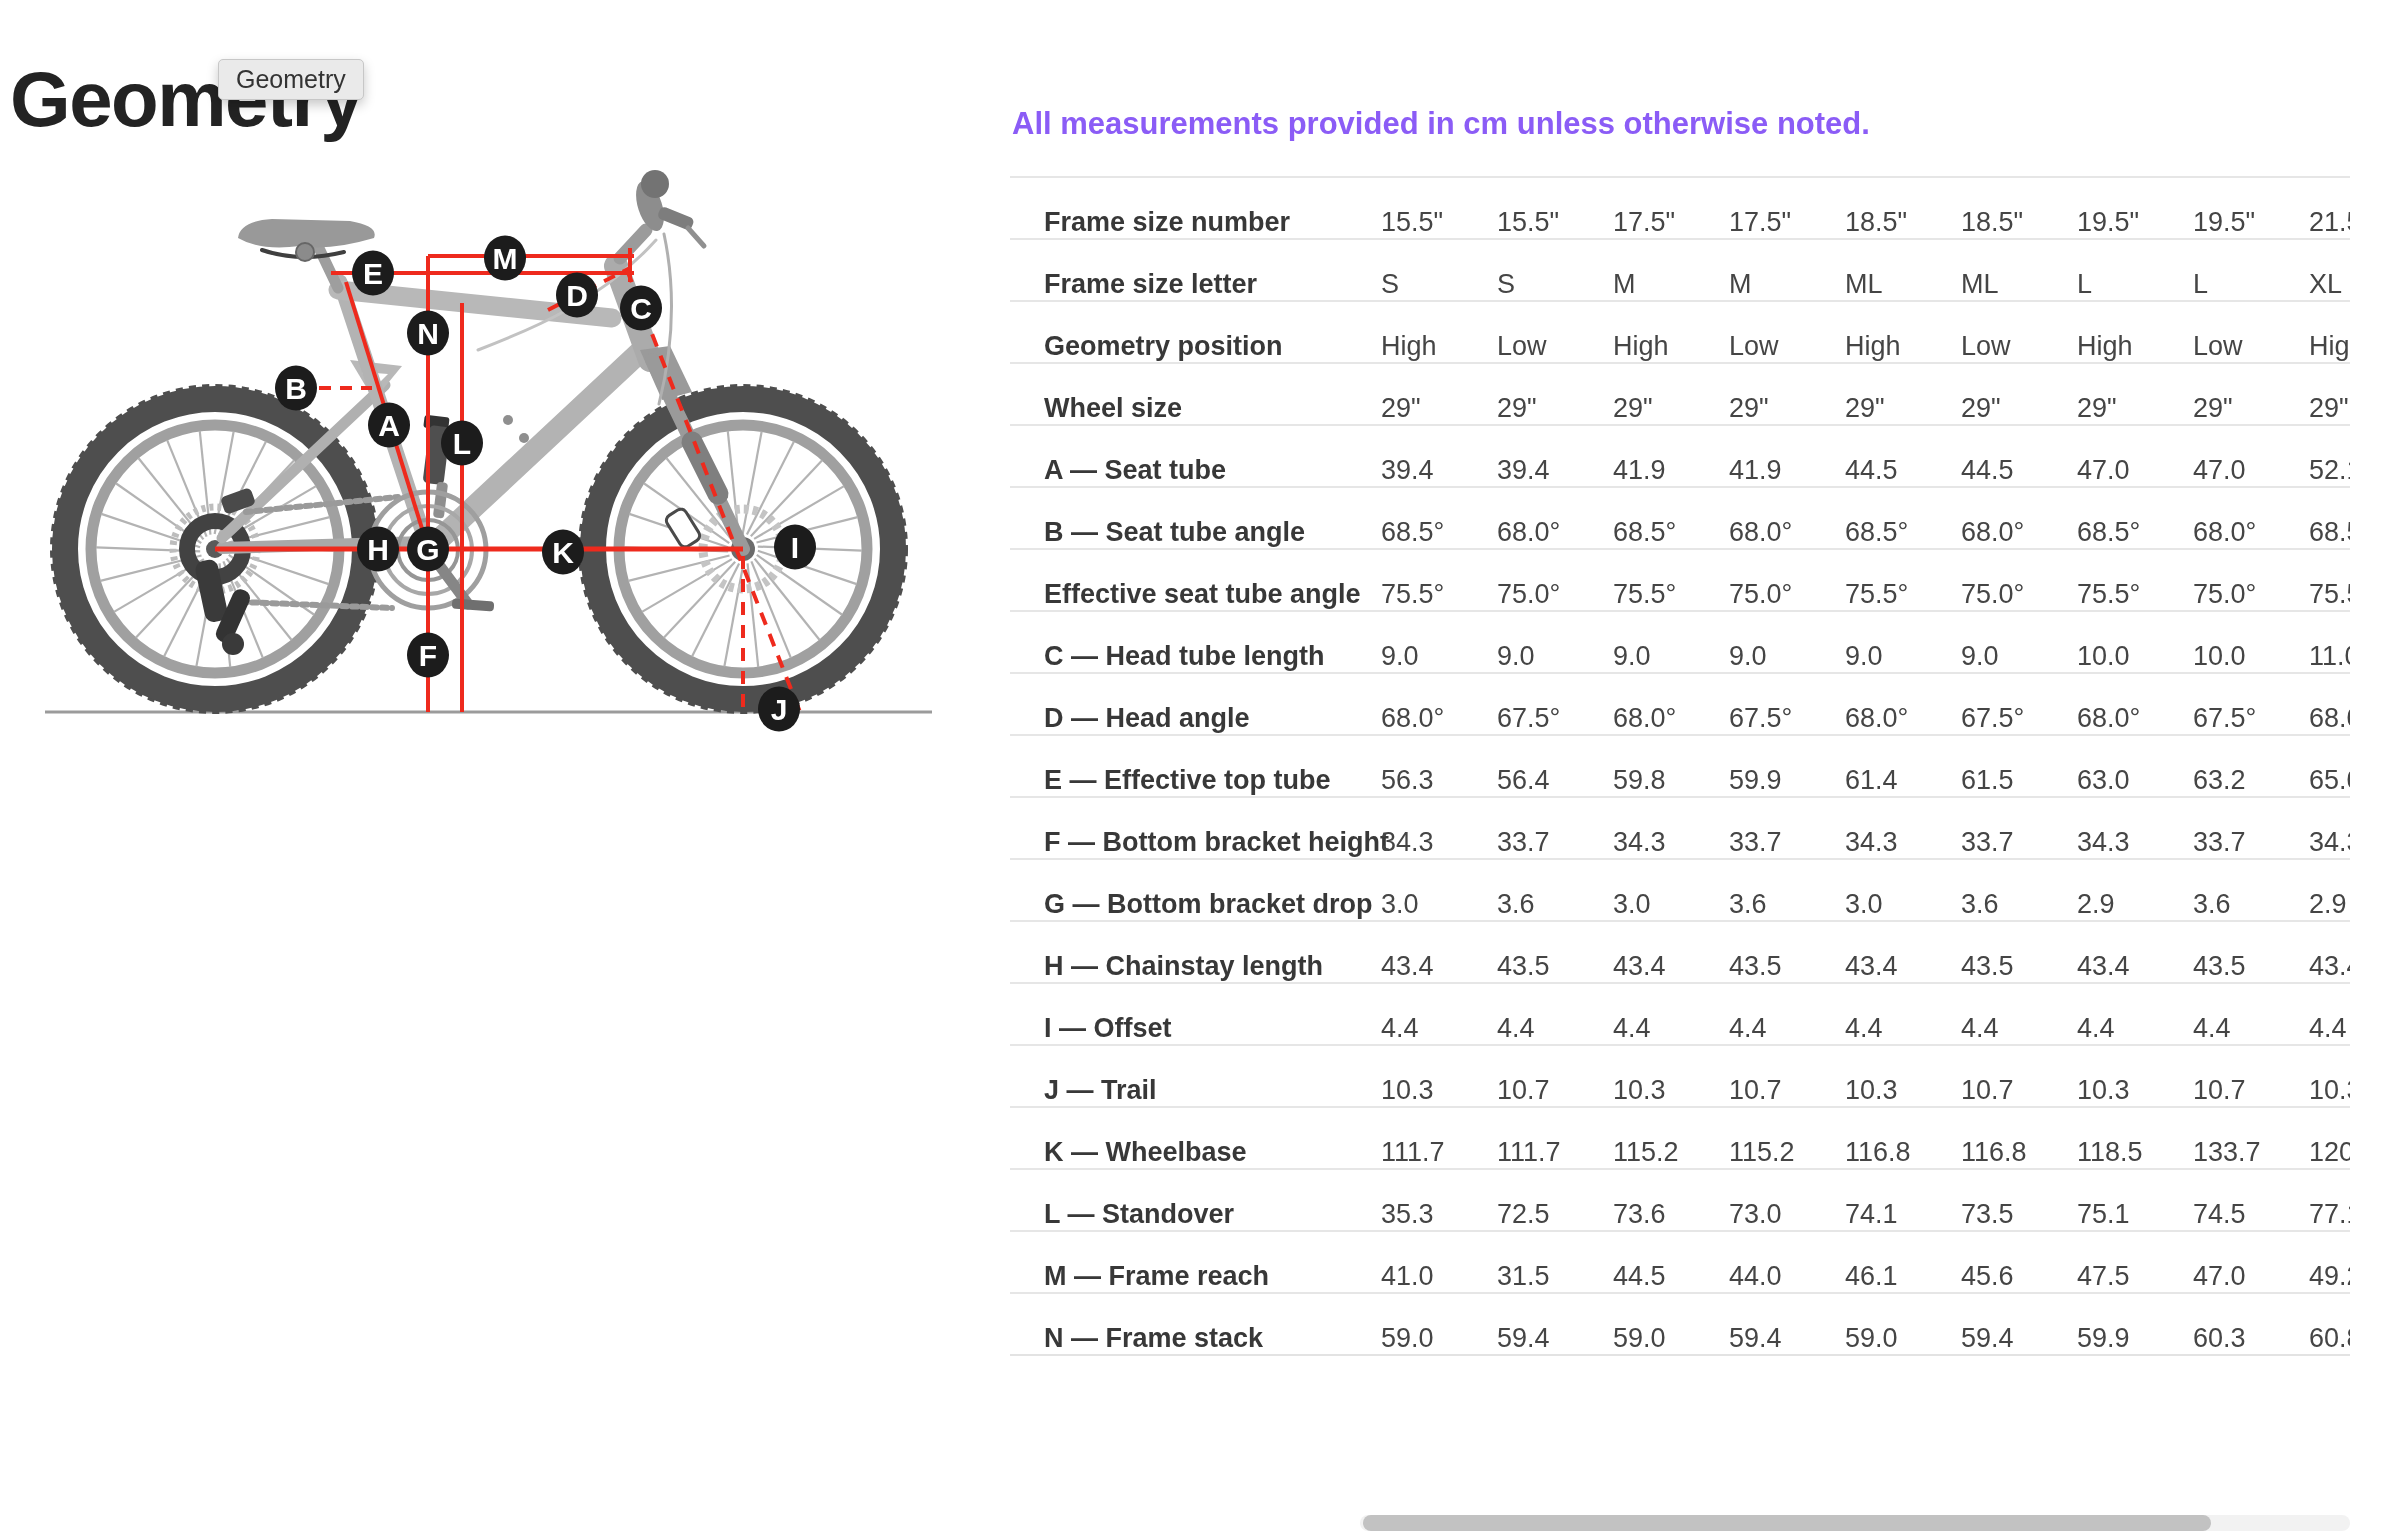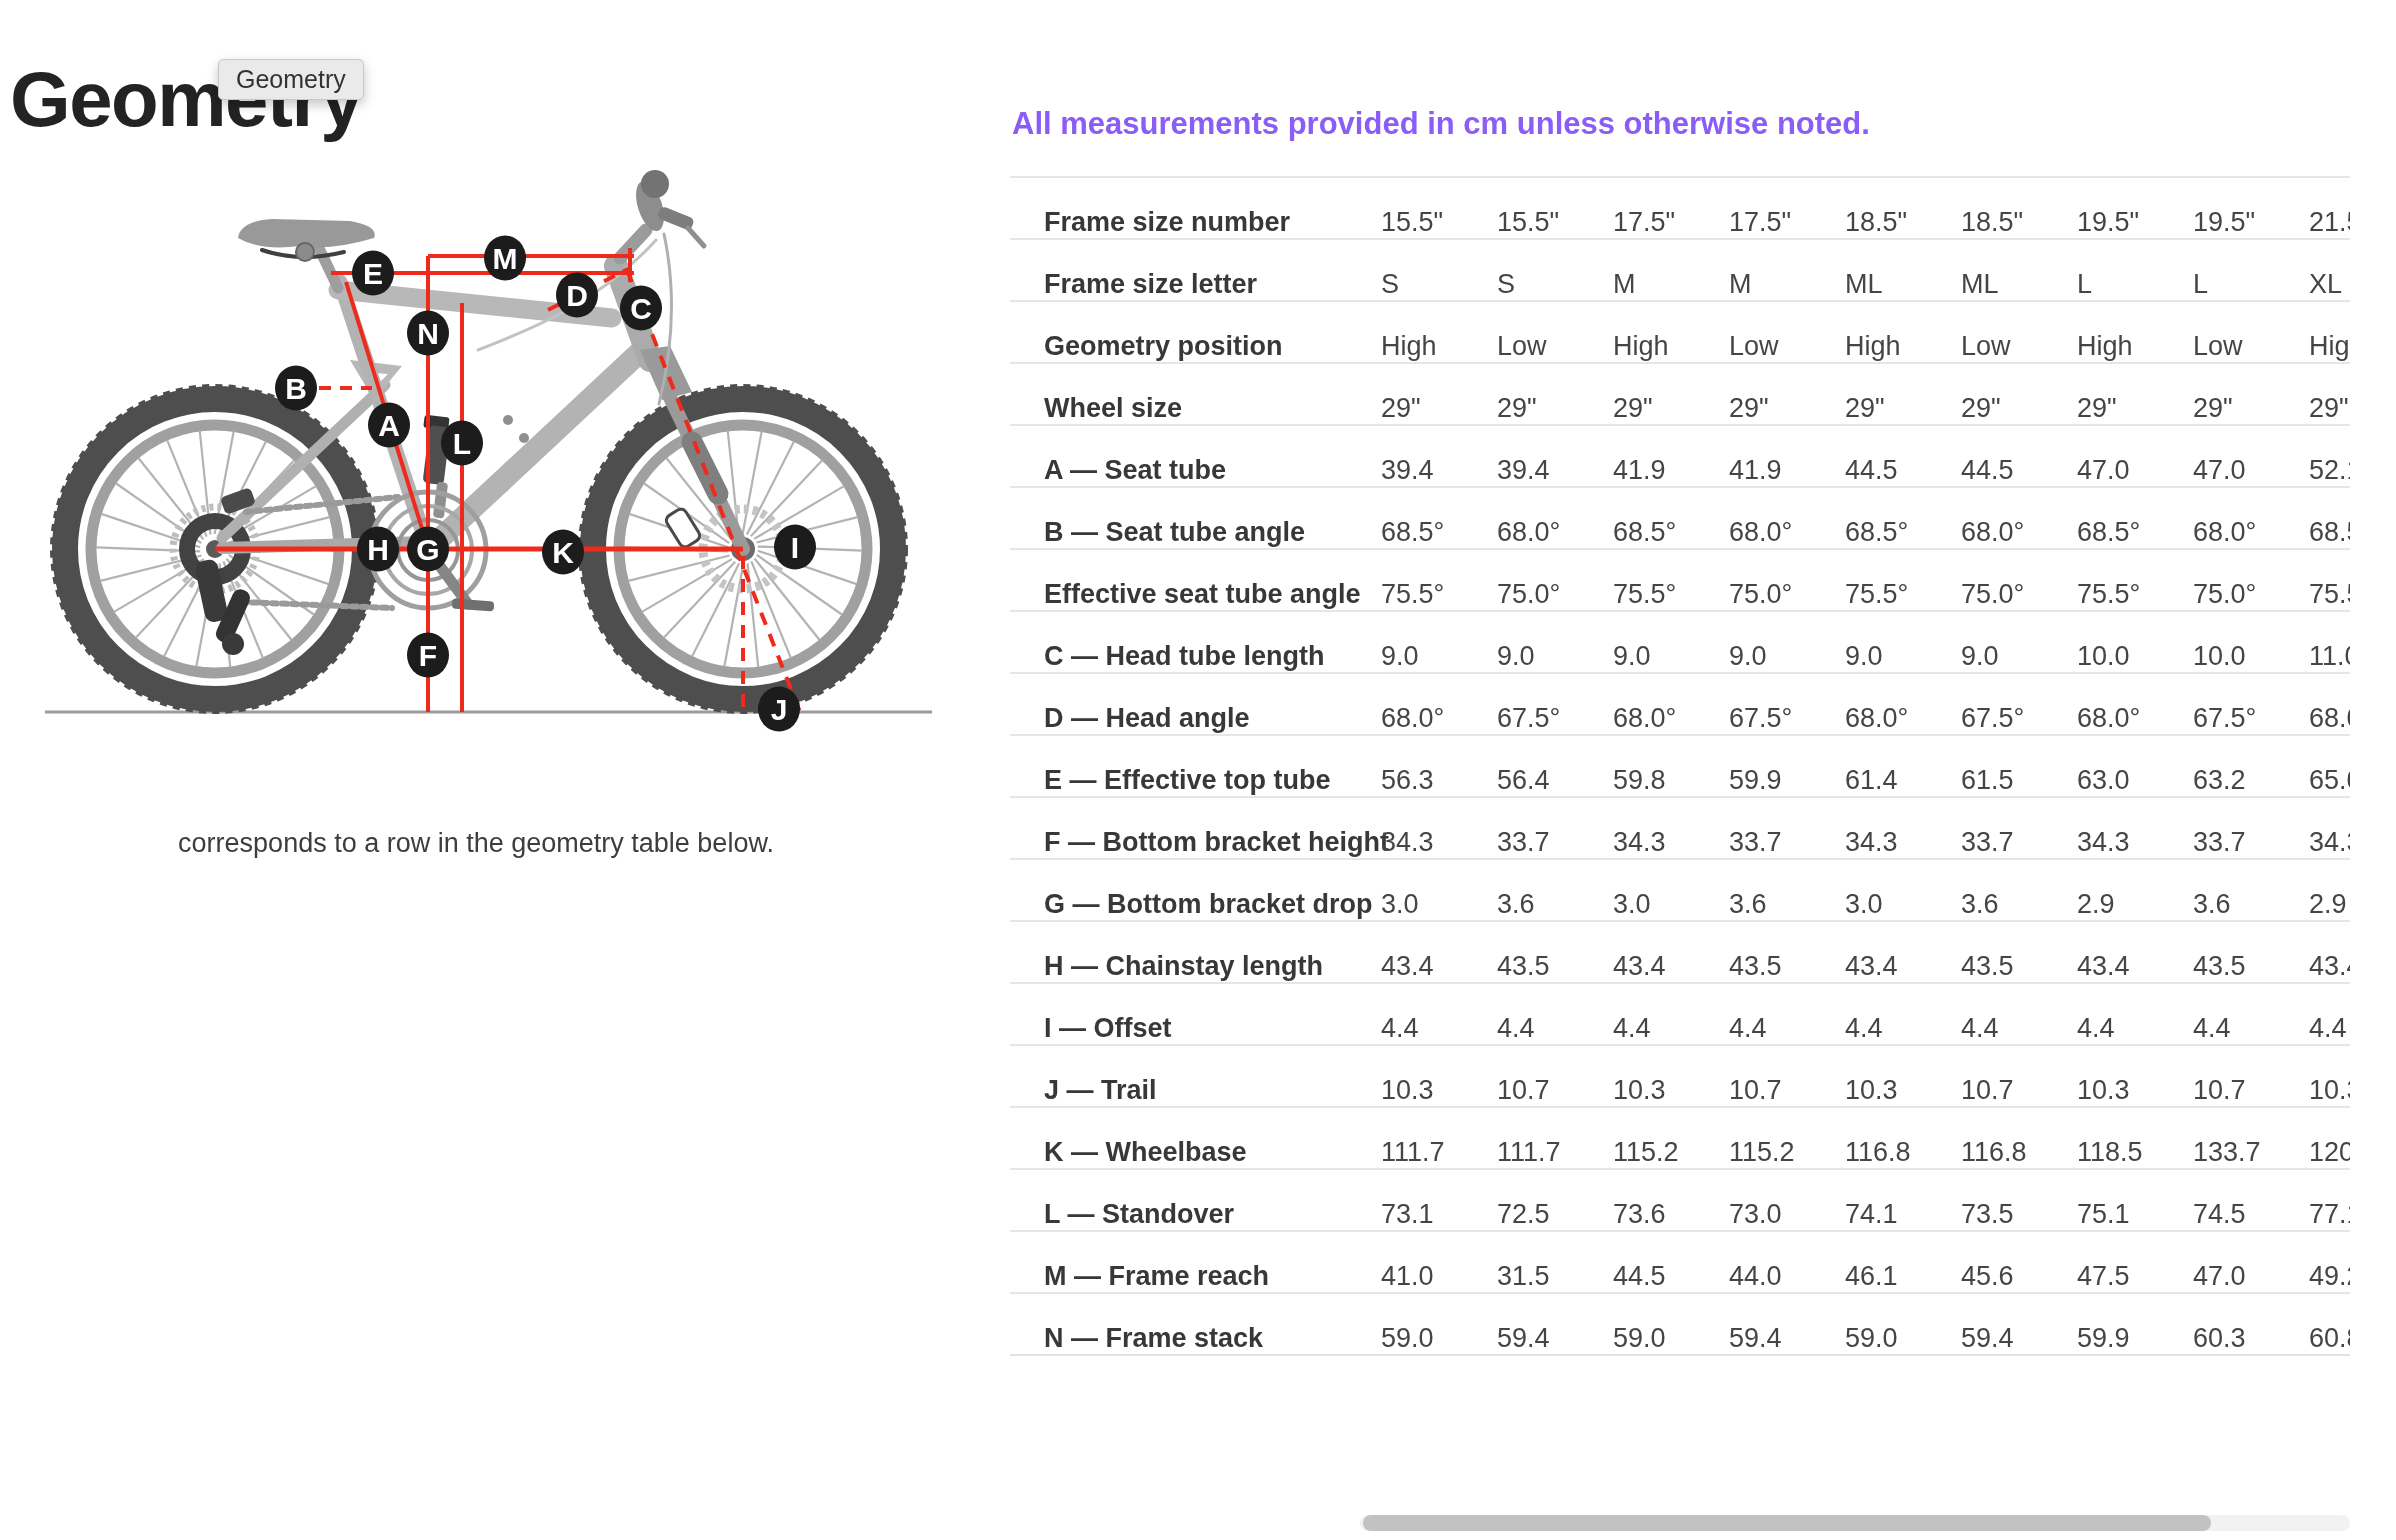--- a/index.html
+++ b/index.html
@@ -190,21 +190,20 @@
       <ellipse cx="462" cy="443" rx="21" ry="22.5" fill="#1c1c1c"></ellipse>
       <text x="462" y="453.5" fill="#ffffff">L</text>
       <ellipse cx="505" cy="258" rx="21" ry="22.5" fill="#1c1c1c"></ellipse>
       <text x="505" y="268.5" fill="#ffffff">M</text>
       <ellipse cx="428" cy="333" rx="21" ry="22.5" fill="#1c1c1c"></ellipse>
       <text x="428" y="343.5" fill="#ffffff">N</text>
     </g>
 </svg>
 
 <div class="abs" id="caption">
-  <div>corresponds to a row in the geometry table below.</div>
 </div>
 
 <div class="abs" id="note">All measurements provided in cm unless otherwise noted.</div>
 
 <div class="abs" id="geo-table">
     <div class="geo-row">
       <div class="geo-label">Frame size number</div>
       <div class="geo-values">
         <div class="geo-cell">15.5"</div>
         <div class="geo-cell">15.5"</div>
@@ -423,21 +422,21 @@
         <div class="geo-cell">116.8</div>
         <div class="geo-cell">116.8</div>
         <div class="geo-cell">118.5</div>
         <div class="geo-cell">133.7</div>
         <div class="geo-cell">120.8</div>
       </div>
     </div>
     <div class="geo-row">
       <div class="geo-label">L — Standover</div>
       <div class="geo-values">
-        <div class="geo-cell">73.1</div>
+        <div class="geo-cell">35.3</div>
         <div class="geo-cell">72.5</div>
         <div class="geo-cell">73.6</div>
         <div class="geo-cell">73.0</div>
         <div class="geo-cell">74.1</div>
         <div class="geo-cell">73.5</div>
         <div class="geo-cell">75.1</div>
         <div class="geo-cell">74.5</div>
         <div class="geo-cell">77.1</div>
       </div>
     </div>

